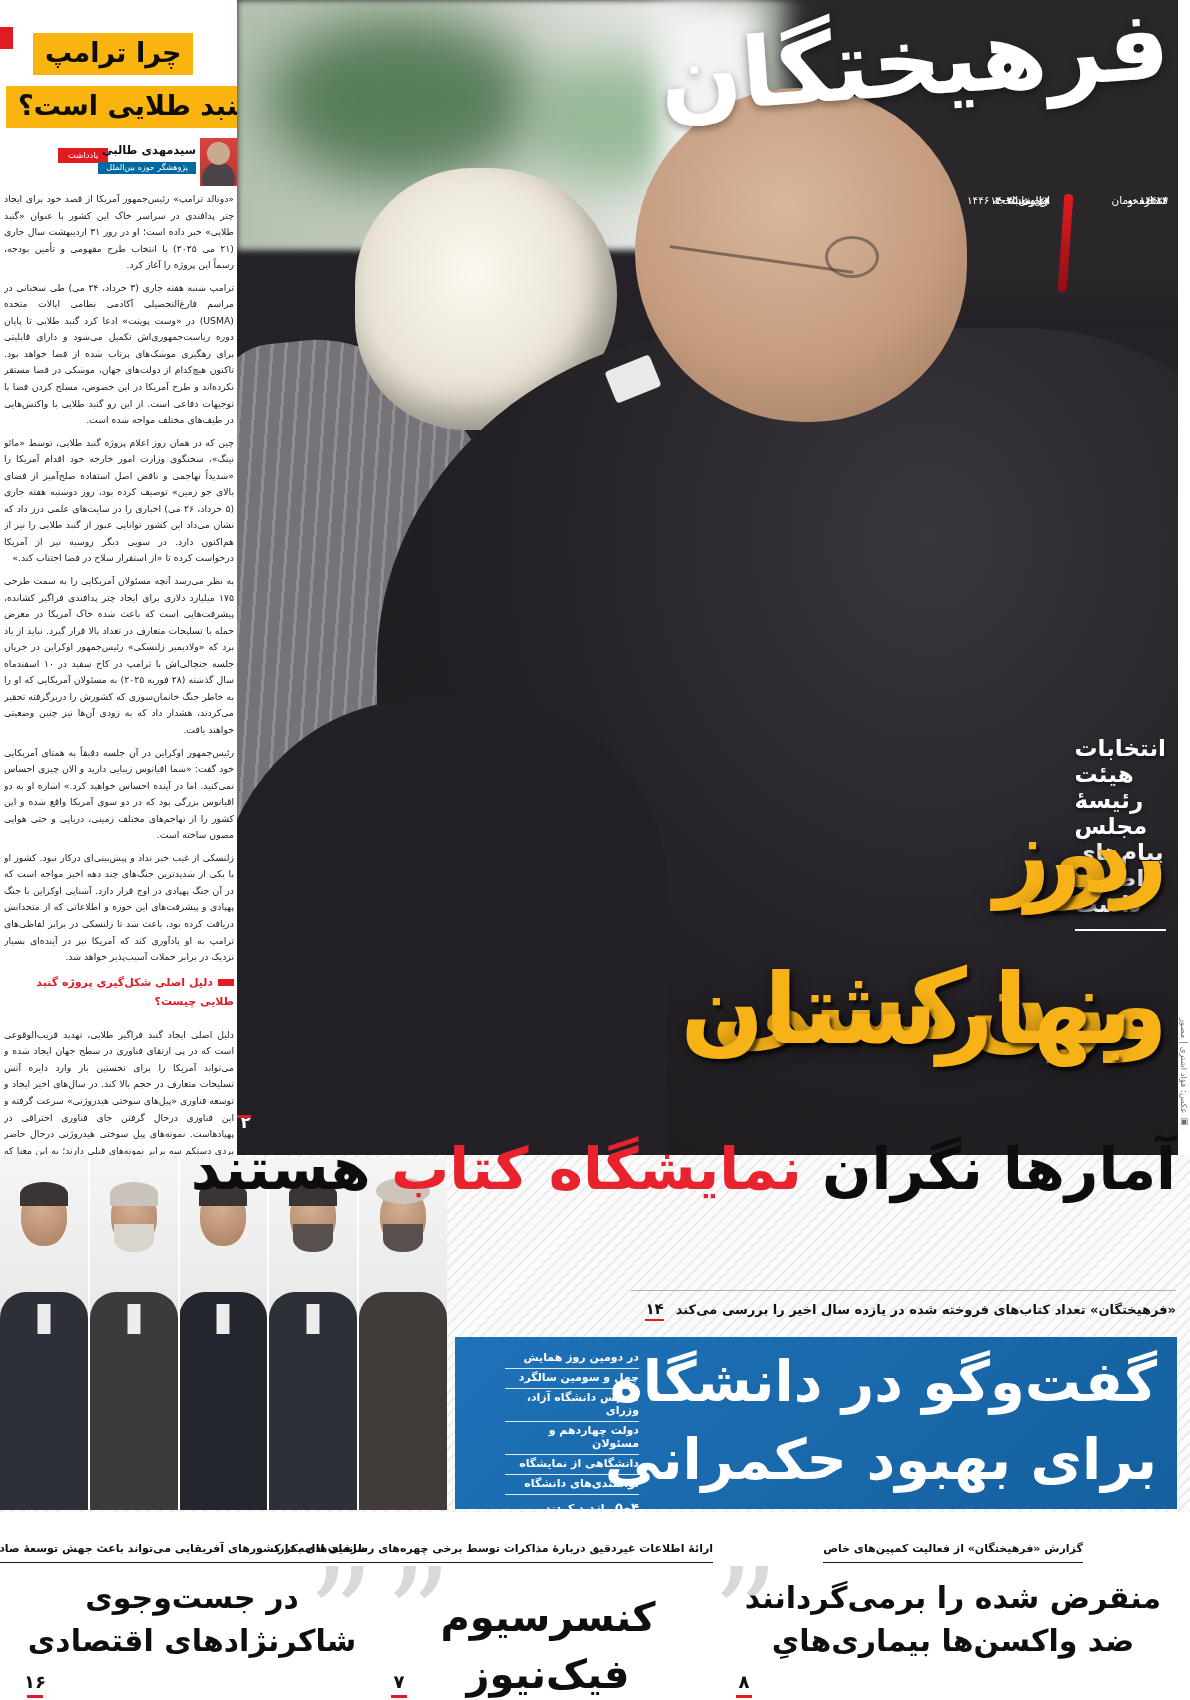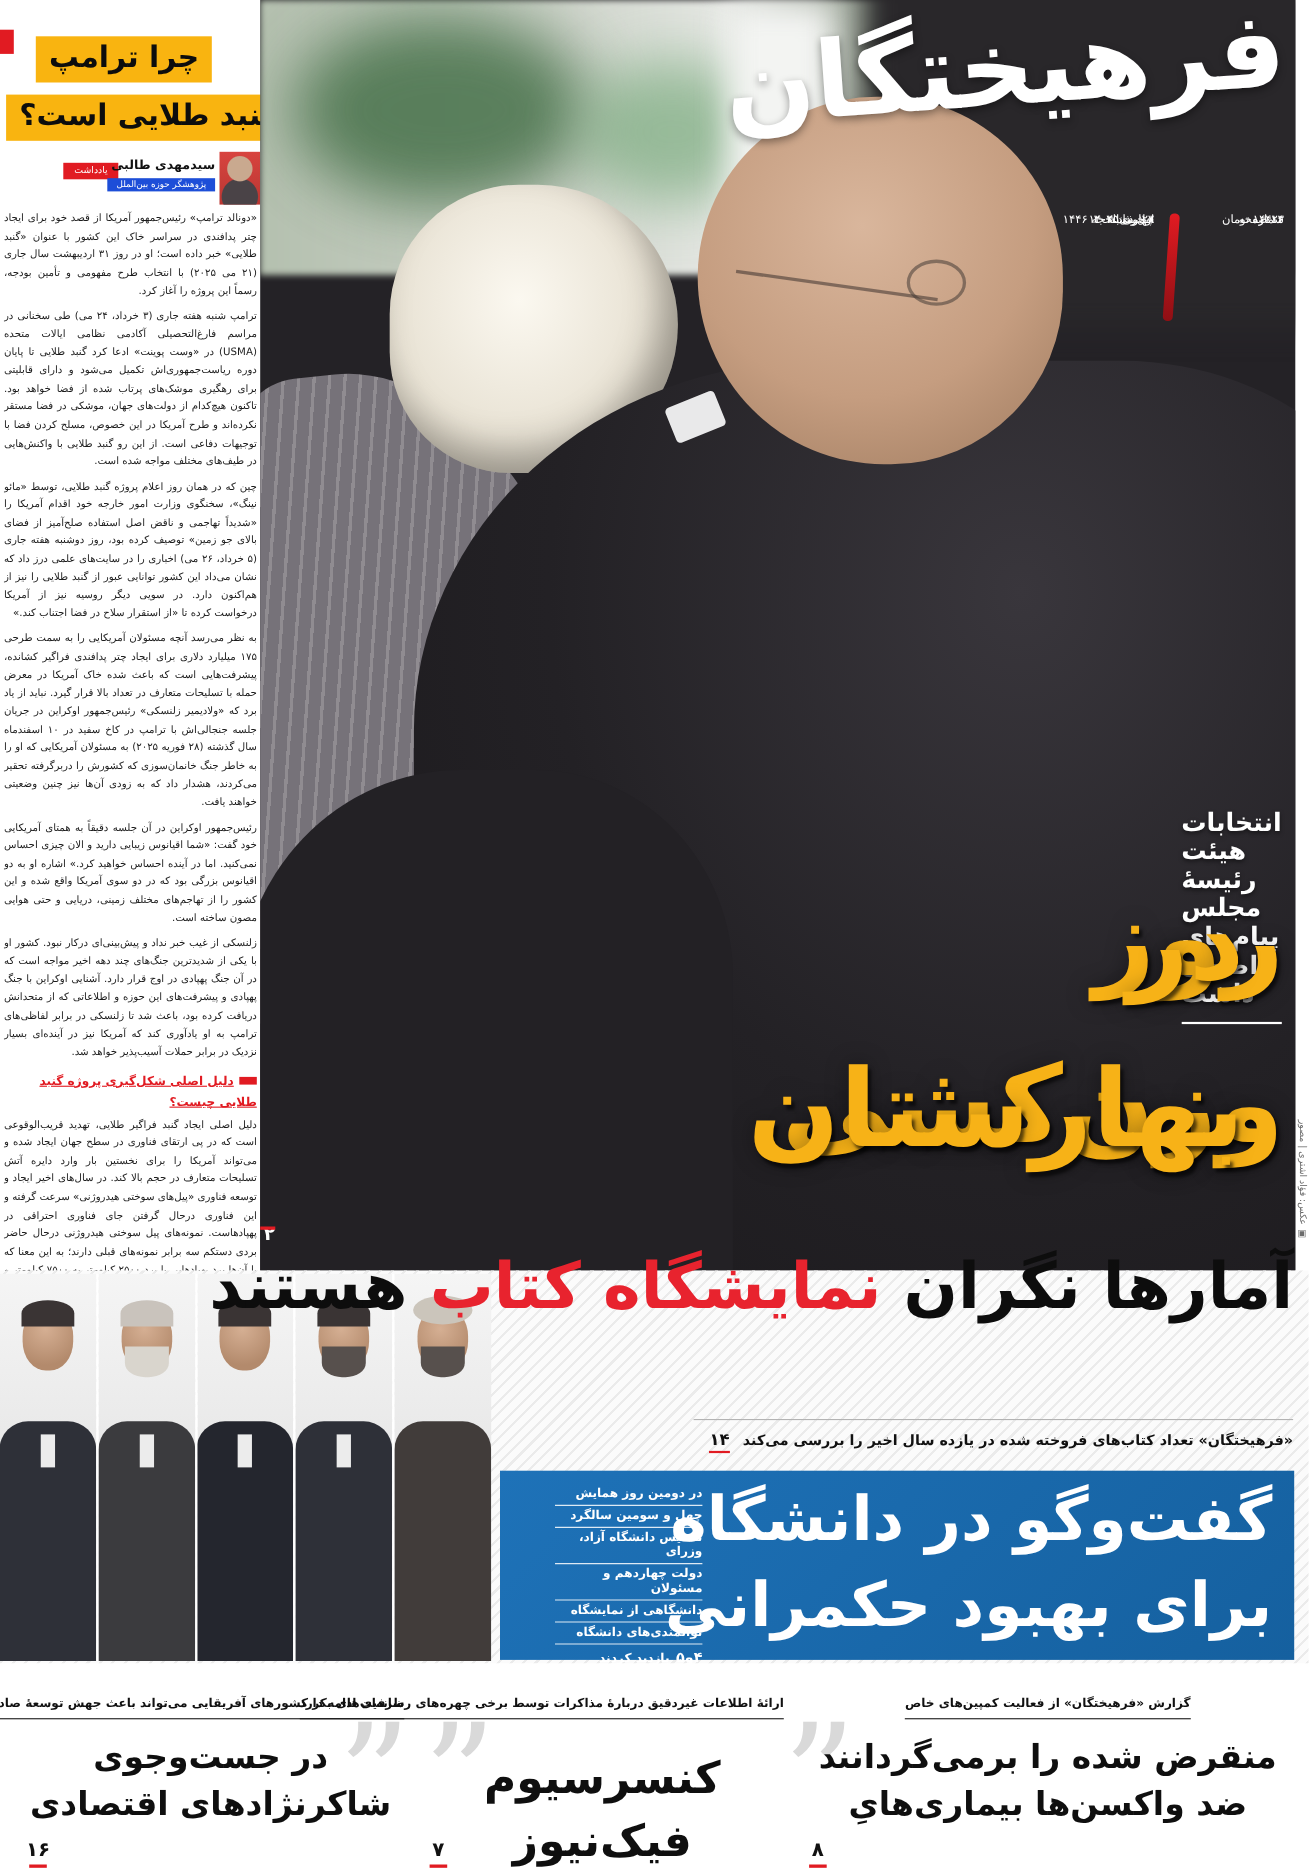--- a/index.html
+++ b/index.html
@@ -13,26 +13,26 @@
   .banner-l1 { top:33px; left:33px; }
   .banner-l2 { top:86px; left:6px; }
 
   .note-head { position:absolute; top:140px; left:0; width:237px; height:50px; }
   .note-tag { position:absolute; left:26px; top:8px; background:#e11b22; color:#fff; font-size:8.5px; padding:2px 10px 3px;margin-left:32px; }
   .author-photo { position:absolute; right:0; top:-2px; width:37px; height:48px; background:
       radial-gradient(circle at 50% 32%, #c9a98f 0 11px, rgba(0,0,0,0) 12px),
       radial-gradient(circle at 50% 85%, #4a4347 0 16px, rgba(0,0,0,0) 17px),
       linear-gradient(#d8443f,#b93632); }
   .author-name { position:absolute; right:41px; top:3px; font-size:11.5px; font-weight:bold; color:#111; }
-  .author-role { position:absolute; right:41px; top:22px; background:#1d4ed8; color:#fff; font-size:8px; padding:1px 8px 2px; }
+  .author-role { position:absolute; right:41px; top:22px; background:#0369a1; color:#fff; font-size:8px; padding:1px 8px 2px; }
 
   .note-body { position:absolute; top:191px; left:4px; width:230px; height:992px; overflow:hidden;
                font-size:9.3px; line-height:1.78; text-align:justify; color:#1c1c1c; }
   .note-body p { margin-bottom:6px; }
-  .note-subhead { color:#e11b22; font-weight:bold; font-size:11px; margin:7px 0 3px; text-align:right;text-decoration:underline; }
+  .note-subhead { color:#e11b22; font-weight:bold; font-size:11px; margin:7px 0 15px; text-align:right; }
   .red-dash-inline { display:inline-block; width:16px; height:7px; background:#e11b22; margin-left:5px; vertical-align:middle; }
   .note-more { position:absolute; left:34px; top:1191px; color:#e11b22; font-size:9.5px; font-weight:bold; }
 
   
   .photo { position:absolute; left:237px; top:0; width:941px; height:1155px; background:#242226; overflow:hidden; }
   .photo * { position:absolute; }
   .ph-top { top:0; left:0; width:100%; height:250px;
             background:linear-gradient(90deg,#b4c0af 0%,#ccd2c8 28%,#e6e8e4 45%,#8f9a8b 60%,#514f54 78%,#2c2a2d 100%); filter:blur(3px); }
   .ph-blob-green1 { left:30px; top:15px; width:270px; height:170px; background:#47714a; border-radius:50%; filter:blur(28px); opacity:.85; }
   .ph-blob-green2 { left:290px; top:55px; width:170px; height:130px; background:#79aa7d; border-radius:50%; filter:blur(26px); opacity:.7; }

